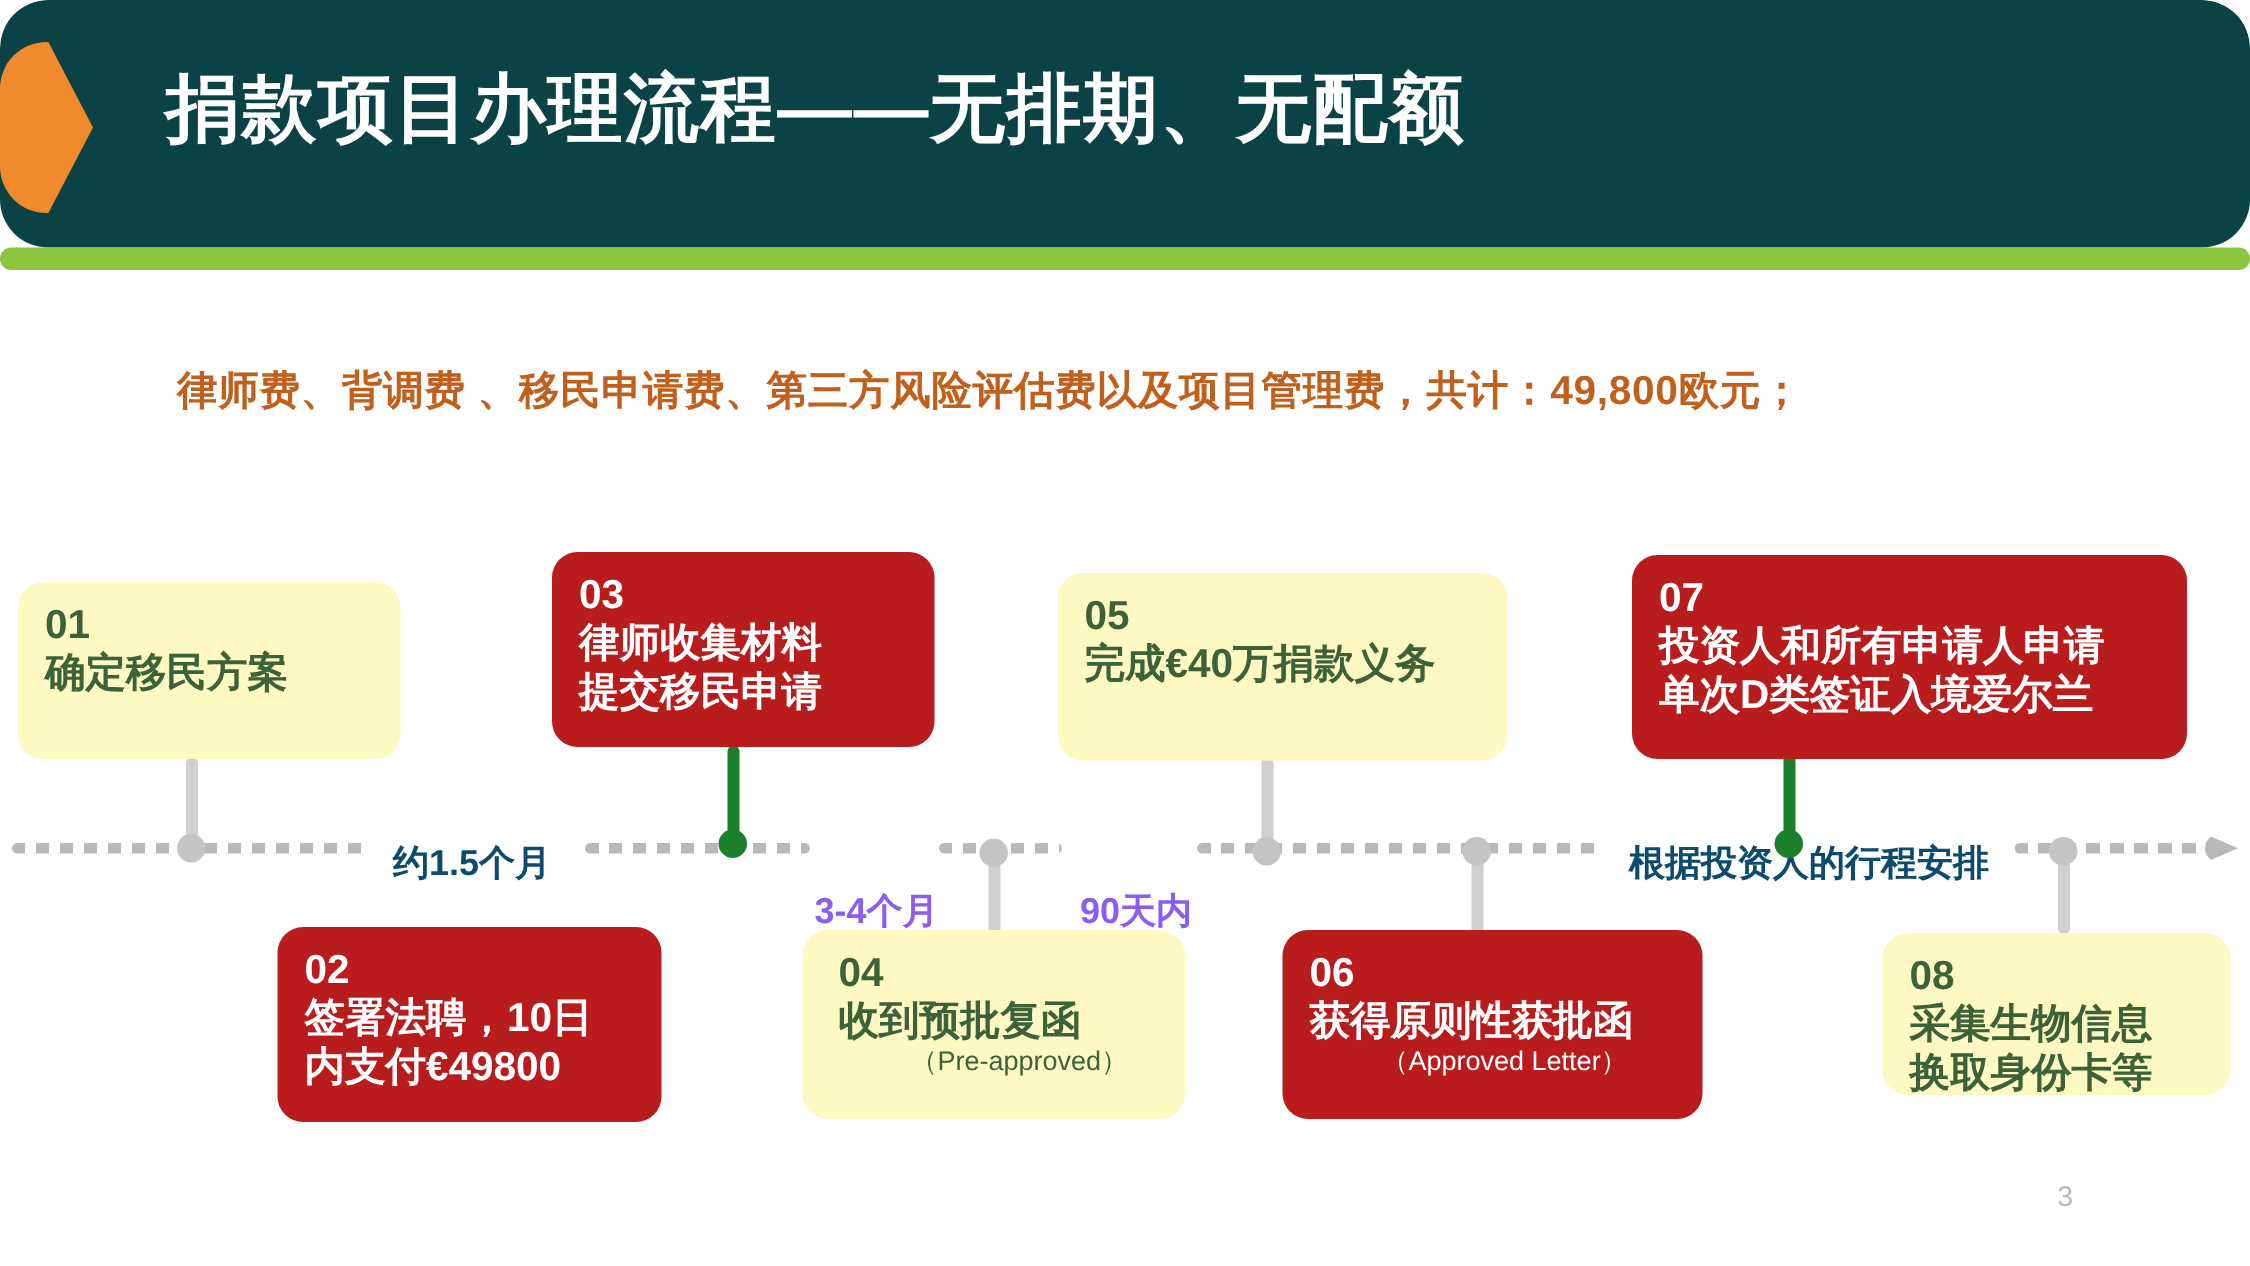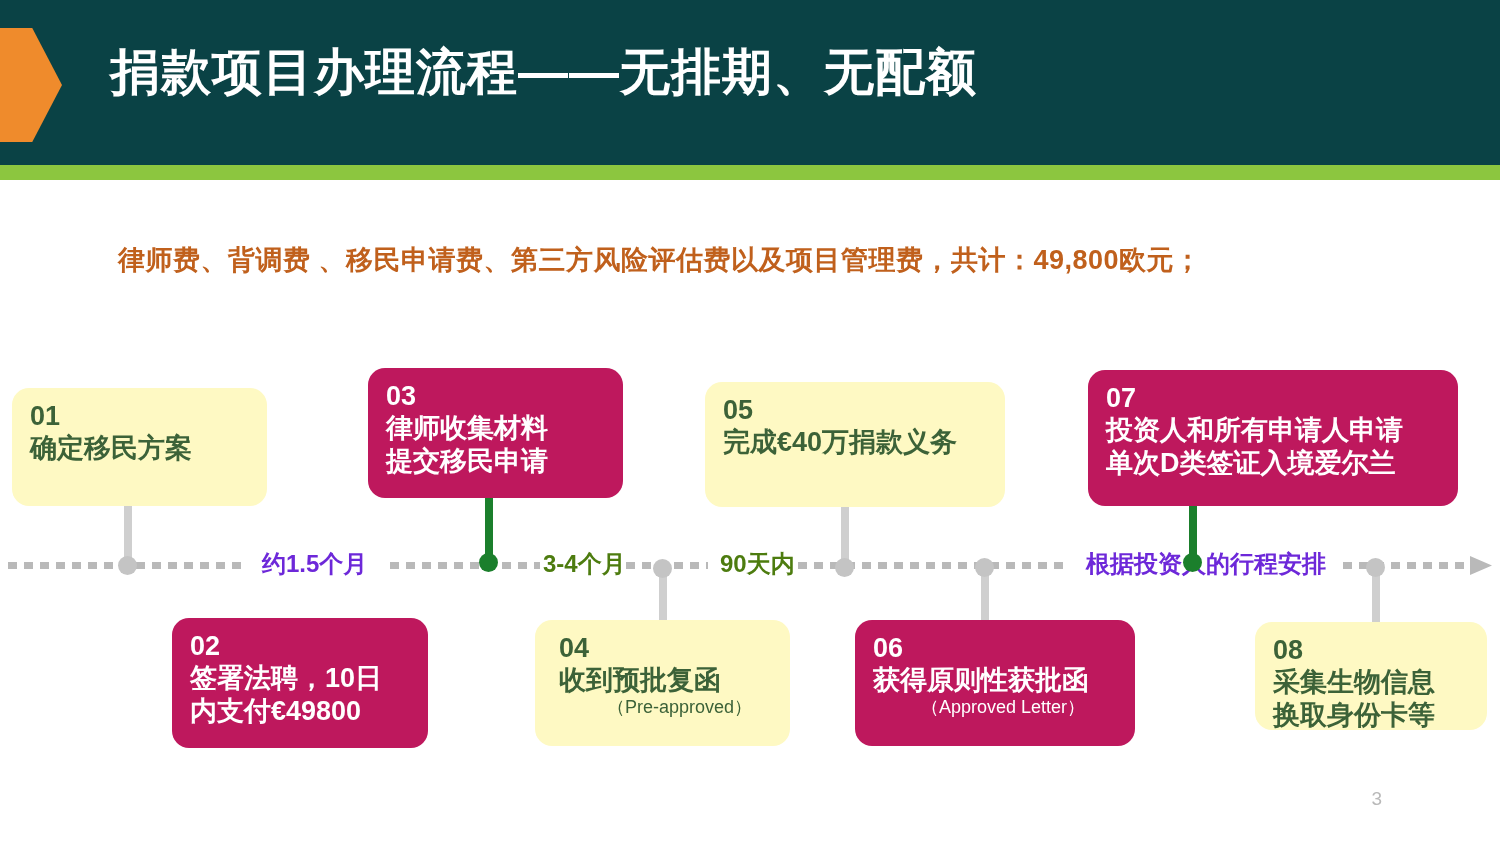--- a/index.html
+++ b/index.html
@@ -1,15 +1,15 @@
 <!DOCTYPE html>
 <html><head>
 <meta charset="utf-8">
 <style>
-  * { margin:0; padding:0; box-sizing:border-box; }
+  * { margin:0; padding:0; box-sizing:border-box;border-radius:32px; }
   html,body { width:1500px; height:844px; }
   body {
     font-family:"Liberation Sans","DejaVu Sans",sans-serif;
     background:#ffffff;
     position:relative;
     overflow:hidden;
   }
   #slide { position:absolute; inset:0; width:1500px; height:844px; background:#fff; }
 
   
@@ -49,41 +49,41 @@
   }
   .tl-arrow {
     position:absolute; top:-6px; width:22px; height:19px;
     background:#b9b9b9;
     clip-path:polygon(0% 0%,100% 50%,0% 100%);
   }
   .tl-label {
     position:absolute; font-size:24px; font-weight:bold;
     white-space:nowrap; line-height:1;
   }
-  .tl-label.dark { color:#6d28d9; }
-  .tl-label.red  { color:#4d7c0f; }
+  .tl-label.dark { color:#0c4a6e;margin-top:12px; }
+  .tl-label.red  { color:#8b5cf6;margin-top:44px; }
 
   
   .node {
     position:absolute; width:19px; height:19px; border-radius:50%;
   }
   .node.gray  { background:#c4c4c4; }
   .node.green { background:#1b7f2c; }
   .stem {
     position:absolute; width:8px;
   }
   .stem.gray  { background:#cfcfcf; }
   .stem.green { background:#1b7f2c; }
 
   
   .card {
     position:absolute; border-radius:17px; padding:14px 18px 12px 18px;
   }
   .card.gray  { background:#fef9c3; }
-  .card.green { background:#be185d; }
+  .card.green { background:#b91c1c; }
   .card .num {
     font-size:27px; font-weight:bold; line-height:1.05; margin-bottom:2px;
   }
   .card .body {
     font-size:27px; font-weight:bold; line-height:1.20; white-space:pre-line;
   }
   .card.gray .num, .card.gray .body { color:#3c6238; }
   .card.green .num, .card.green .body { color:#ffffff; }
   .card .sub-en {
     font-size:18px; font-weight:normal; line-height:1.2;margin-left:48px;
@@ -140,21 +140,21 @@
   <div class="node green" style="left:1183px;top:553px;"></div>
 
   <div class="stem gray" style="left:1372px;top:565px;height:58px;"></div>
   <div class="node gray" style="left:1366px;top:558px;"></div>
 
   <div class="card gray" style="left:12px;top:388px;width:255px;height:118px;">
     <div class="num">01</div>
     <div class="body">确定移民方案</div>
   </div>
 
-  <div class="card green" style="left:172px;top:618px;width:256px;height:130px;">
+  <div class="card green" style="left:185px;top:618px;width:256px;height:130px;">
     <div class="num">02</div>
     <div class="body">签署法聘，10日
 内支付€49800</div>
   </div>
 
   <div class="card green" style="left:368px;top:368px;width:255px;height:130px;">
     <div class="num">03</div>
     <div class="body">律师收集材料
 提交移民申请</div>
   </div>

